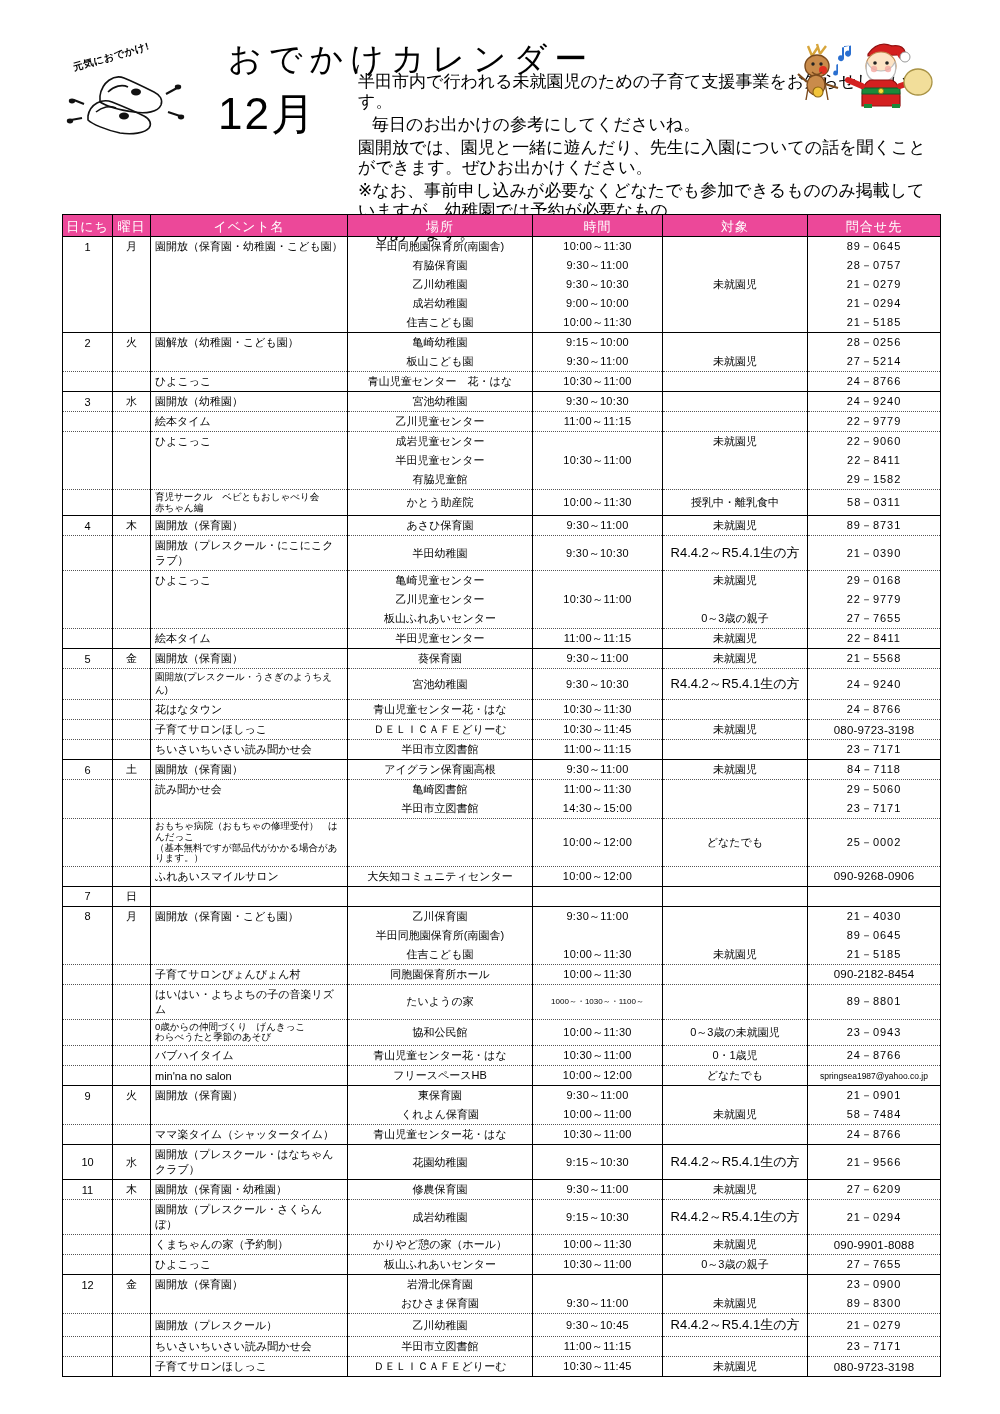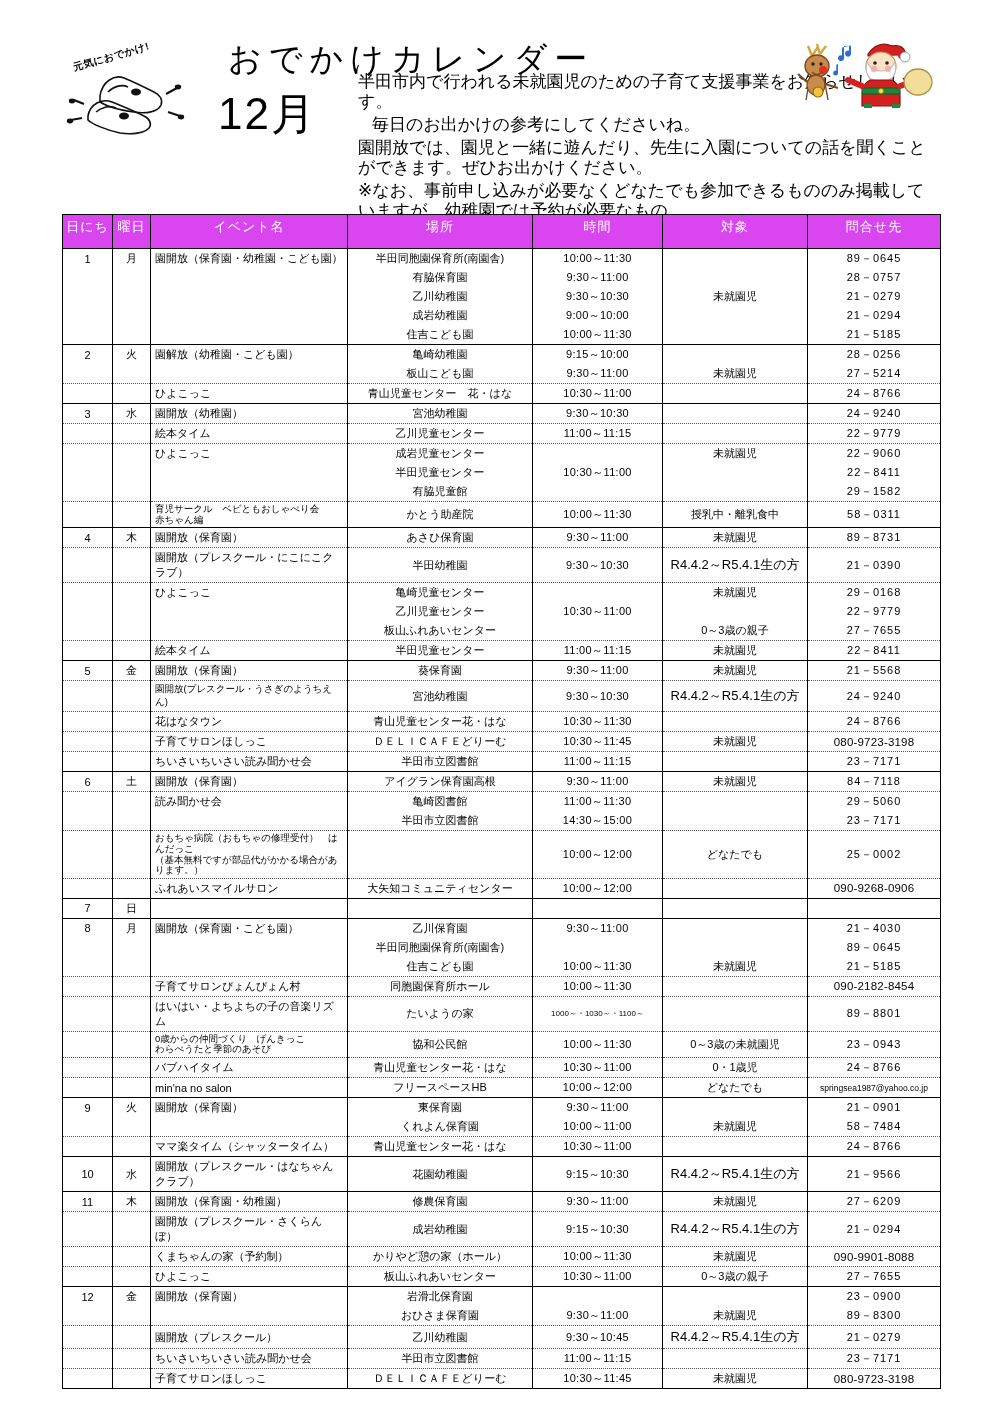--- a/index.html
+++ b/index.html
@@ -84,25 +84,25 @@
     left: 62px;
     top: 214px;
     width: 878px;
   }
   table.cal {
     border-collapse: collapse;
     width: 878px;
     table-layout: fixed;
   }
   table.cal th {
-    background: #d946ef;
+    background: #ec4899;
     color: #ffffff;
     font-size: 13px;
     font-weight: normal;
-    padding: 3px 0 12px 0;
+    padding: 3px 0 0 0;
     text-align: center;
     letter-spacing: 1px;
     border: 1px solid #000;
   }
   table.cal td {
     border-left: 1px solid #000;
     border-right: 1px solid #000;
     font-size: 11px;
     padding: 2px 4px;
     vertical-align: middle;

